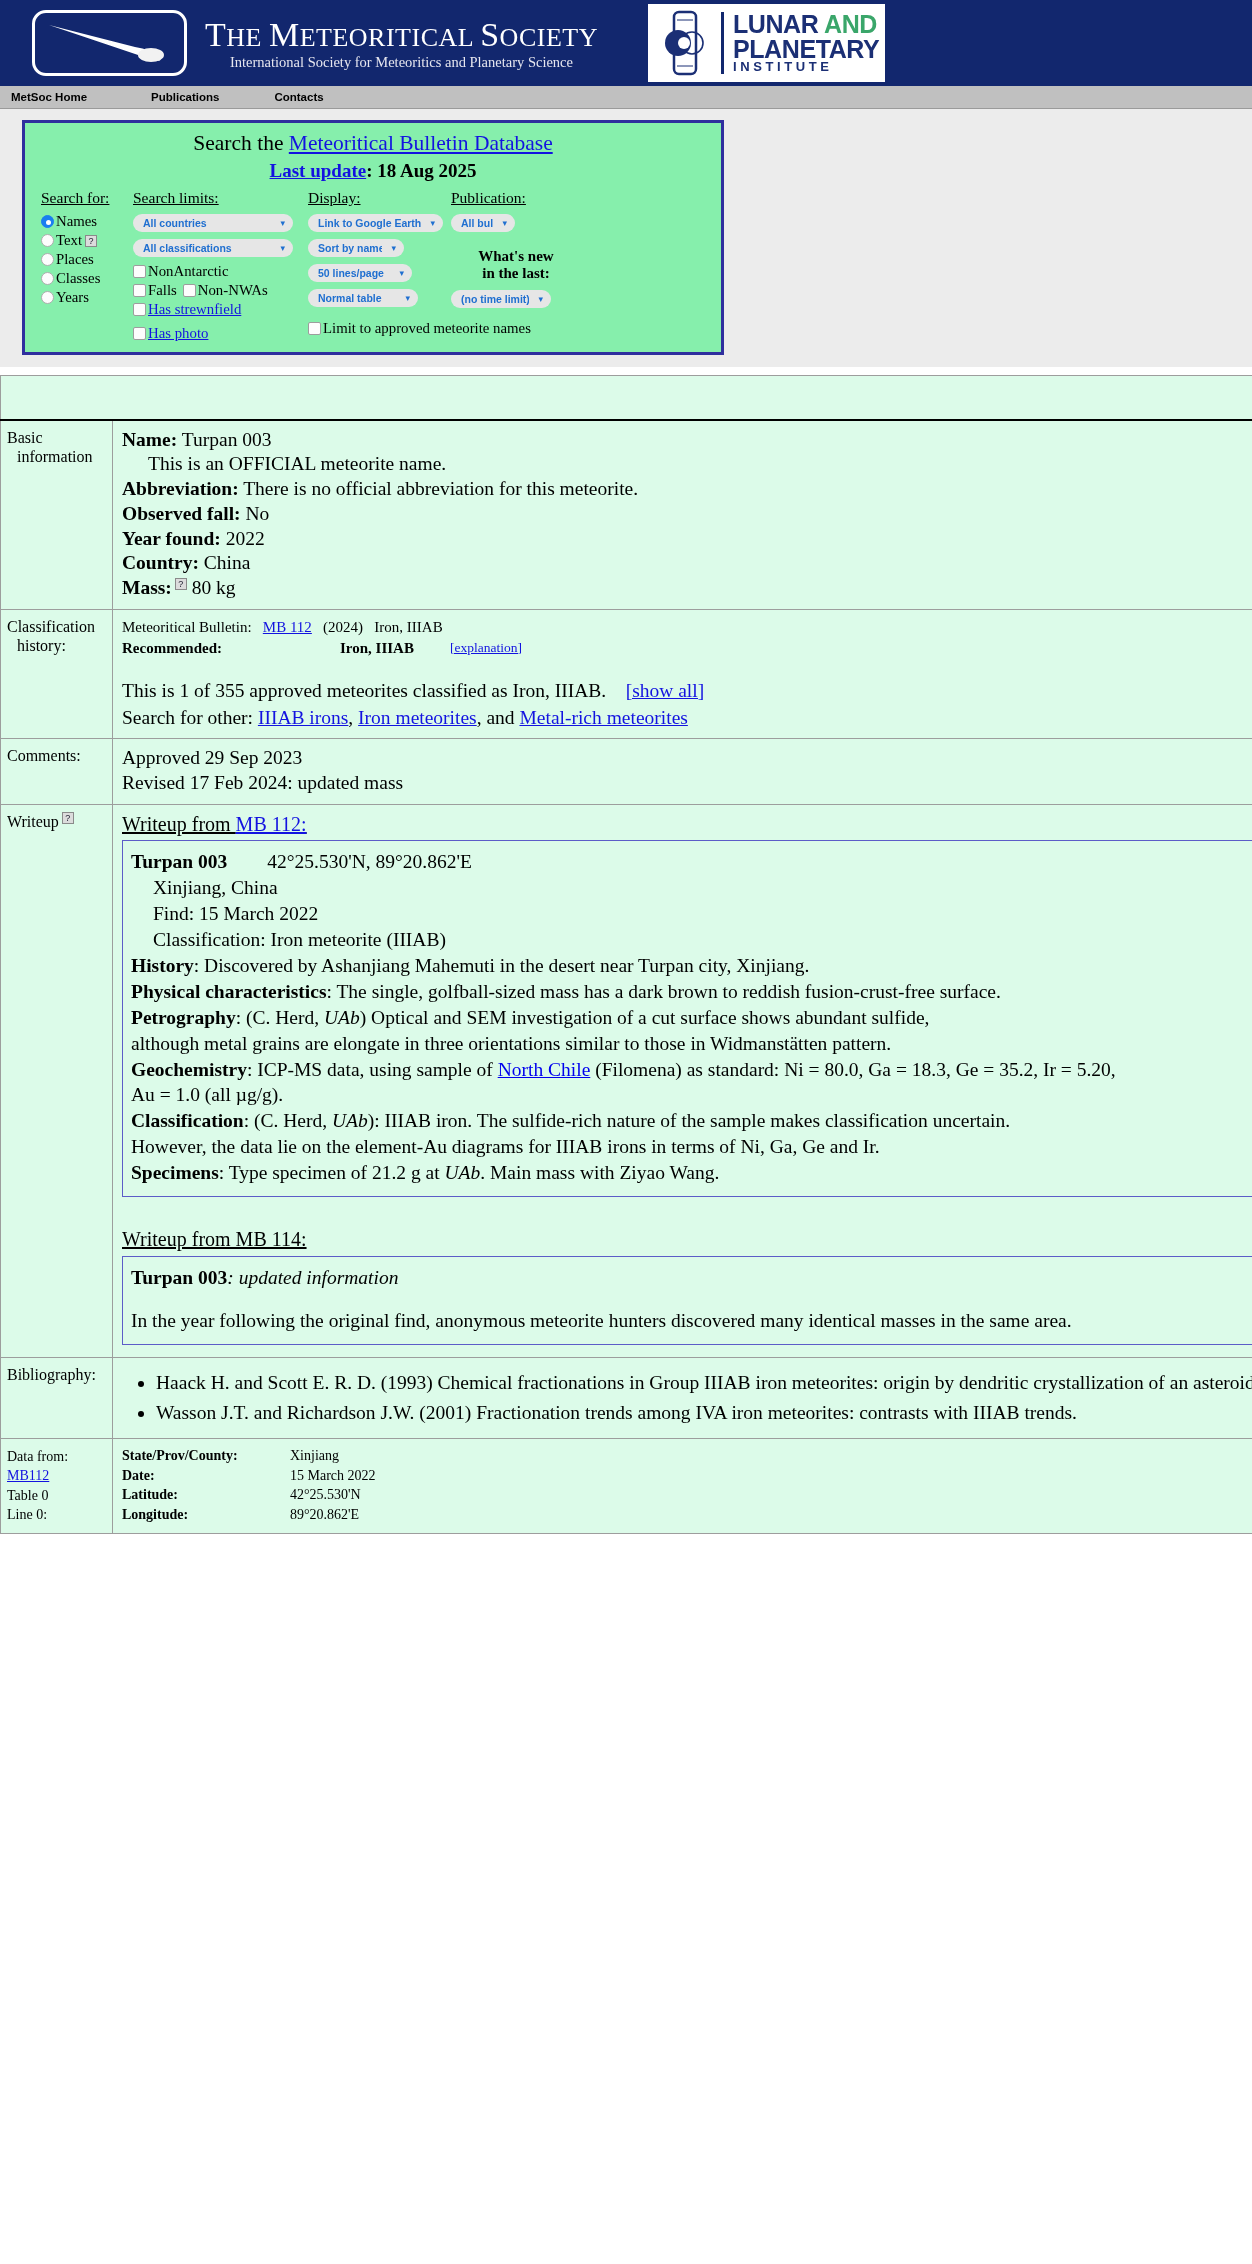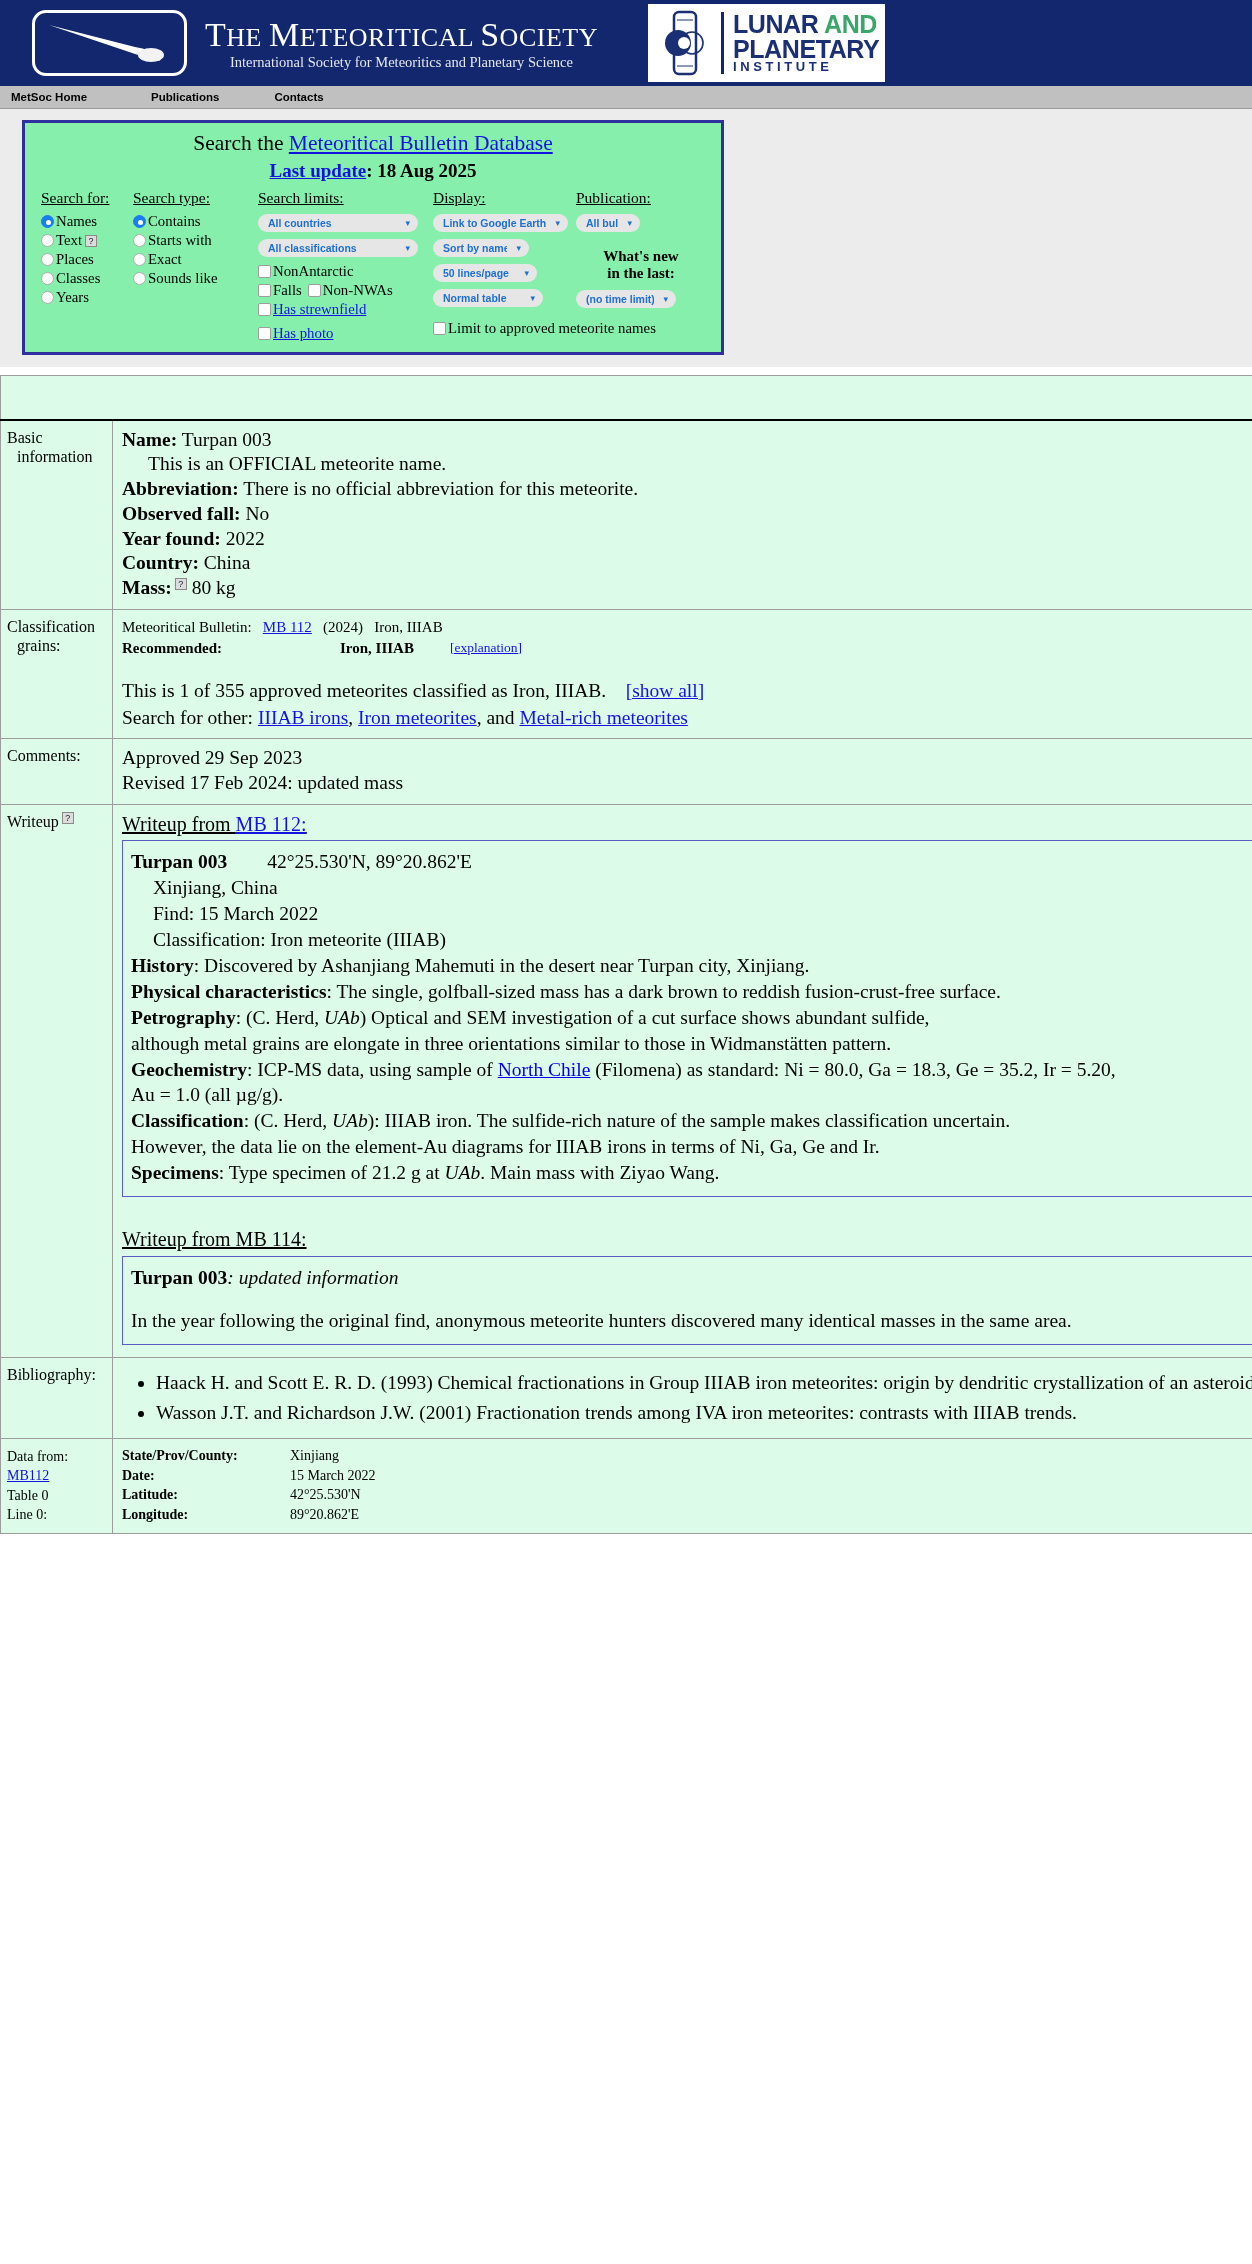--- a/index.html
+++ b/index.html
@@ -397,39 +397,20 @@
         <label class="radio-row">
           <span class="radio"></span>
           <span>Classes</span>
         </label>
         <label class="radio-row">
           <span class="radio"></span>
           <span>Years</span>
         </label>
       </div>
 
-      <div class="col2">
-        <div class="col-head">Search type:</div>
-        <label class="radio-row">
-          <span class="radio on"></span>
-          <span>Contains</span>
-        </label>
-        <label class="radio-row">
-          <span class="radio"></span>
-          <span>Starts with</span>
-        </label>
-        <label class="radio-row">
-          <span class="radio"></span>
-          <span>Exact</span>
-        </label>
-        <label class="radio-row">
-          <span class="radio"></span>
-          <span>Sounds like</span>
-        </label>
-      </div>
 
       <div class="col3">
         <div class="col-head">Search limits:</div>
         <div class="selwrap">
           <select class="sel" style="width:160px">
             <option>All countries</option>
           </select>
           <span class="arrows">▾</span>
         </div>
         <div class="selwrap">
@@ -534,21 +515,21 @@
       <span class="b">Abbreviation:</span><span> There is no official abbreviation for this meteorite.</span><br>
       <span class="b">Observed fall:</span><span> No</span><br>
       <span class="b">Year found:</span><span> 2022</span><br>
       <span class="b">Country:</span><span> China</span><br>
       <span class="b">Mass:</span><span class="helpq">?</span><span> 80 kg</span>
     </td>
   </tr>
 
   <tr>
     <td class="label">
-      Classification<br><span class="ind">grains:</span>
+      Classification<br><span class="ind">history:</span>
     </td>
     <td class="content">
       <div class="clsline">
         <span>Meteoritical Bulletin:</span>
         &nbsp;&nbsp;<a class="mbl" href="#">MB 112</a>
         &nbsp;&nbsp;<span>(2024)</span>
         &nbsp;&nbsp;<span>Iron, IIIAB</span>
       </div>
       <div class="cls-rec">
         <span class="c1">Recommended:</span>

